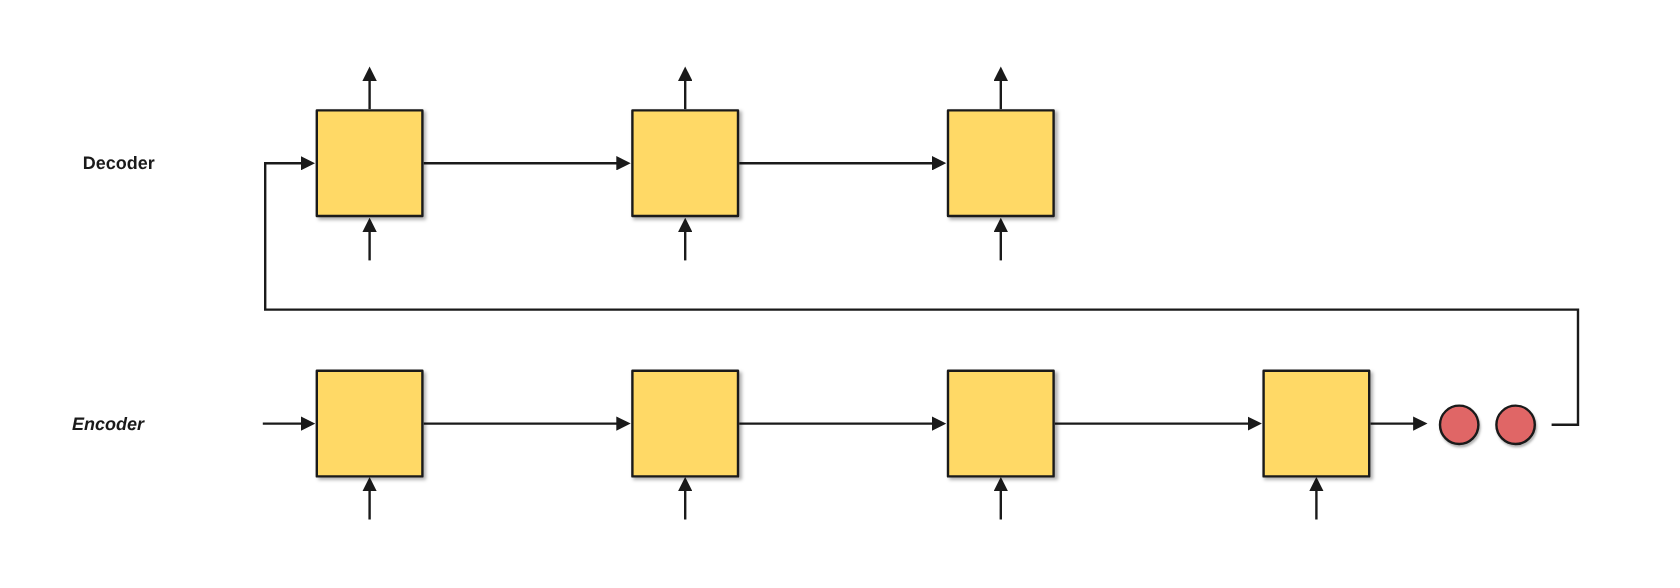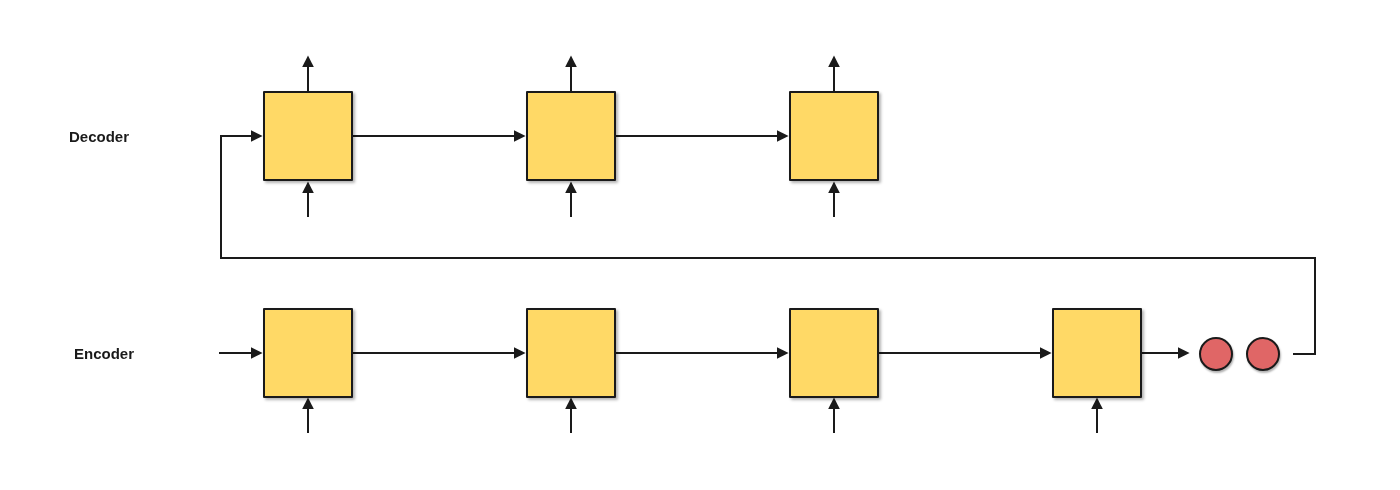--- a/index.html
+++ b/index.html
@@ -90,21 +90,21 @@
 
     <line x1="308" y1="433" x2="308" y2="401" marker-end="url(#arrow)"></line>
     <line x1="571" y1="433" x2="571" y2="401" marker-end="url(#arrow)"></line>
     <line x1="834" y1="433" x2="834" y2="401" marker-end="url(#arrow)"></line>
     <line x1="1097" y1="433" x2="1097" y2="401" marker-end="url(#arrow)"></line>
 
     <polyline points="1293,354 1315,354 1315,258 221,258 221,136 259,136" marker-end="url(#arrow)"></polyline>
   </svg>
 
   <div class="row-label" style="left:69px; top:128px;">Decoder</div>
-  <div class="row-label" style="left:74px; top:345px;">Encoder</div>
+  <div class="row-label" style="left:60px; top:345px;font-style:italic;">Encoder</div>
 
   <div class="unit" style="left:263px; top:91px;"></div>
   <div class="unit" style="left:526px; top:91px;"></div>
   <div class="unit" style="left:789px; top:91px;"></div>
 
   <div class="unit" style="left:263px; top:308px;"></div>
   <div class="unit" style="left:526px; top:308px;"></div>
   <div class="unit" style="left:789px; top:308px;"></div>
   <div class="unit" style="left:1052px; top:308px;"></div>
 

